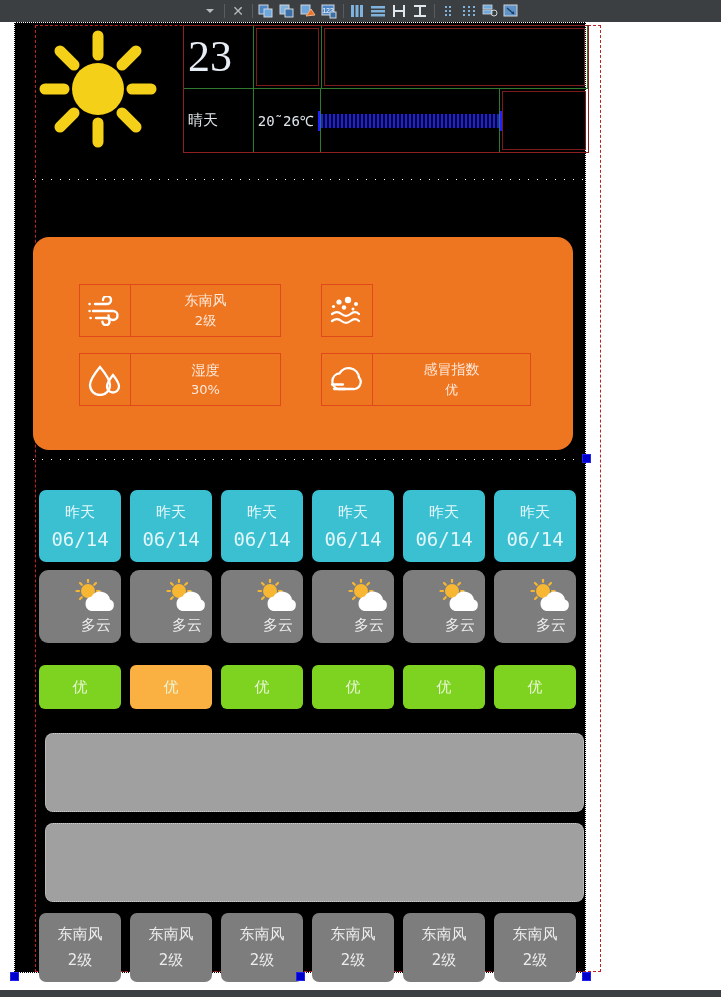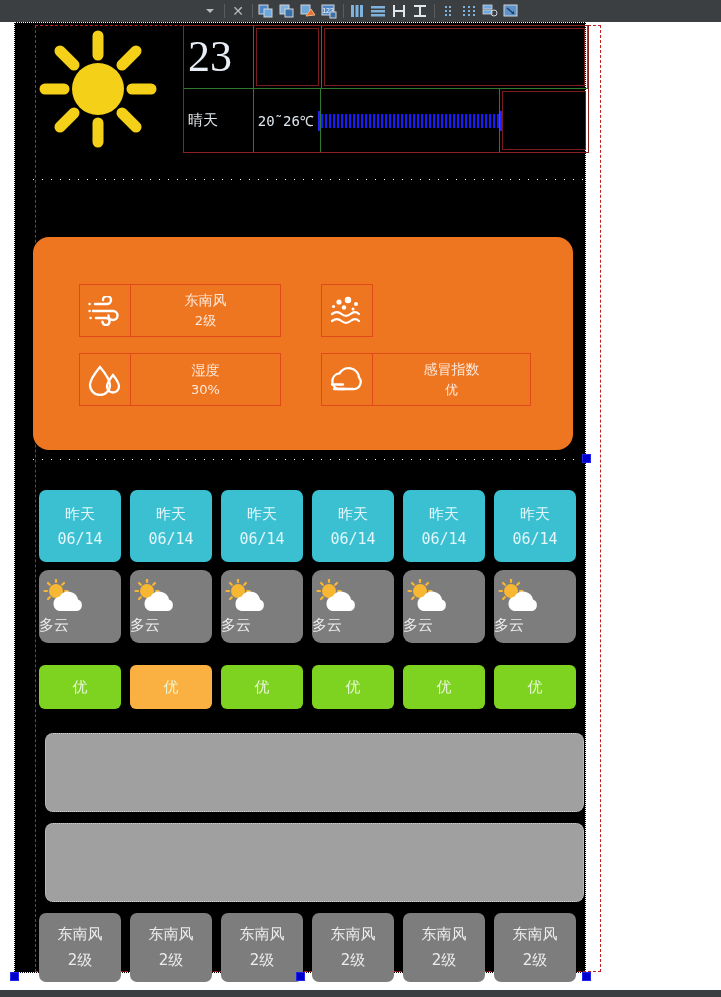--- a/index.html
+++ b/index.html
@@ -125,25 +125,25 @@
 
   
   .fc-row{position:absolute;left:24px;width:546px;display:flex;}
   .fc-cell{width:83px;margin-right:9px;box-sizing:border-box;}
 
   .card-day{
     height:72px;background:#3bc0d2;border-radius:7px;
     display:flex;flex-direction:column;align-items:center;justify-content:center;gap:6px;
   }
   .card-day .d1{color:#e3f7fa;font-size:15px;font-family:"DejaVu Sans",sans-serif;}
-  .card-day .d2{color:#e3f7fa;font-size:15px;font-family:"DejaVu Sans Mono","Liberation Mono",monospace;}
+  .card-day .d2{color:#e3f7fa;font-size:19px;font-family:"DejaVu Sans Mono","Liberation Mono",monospace;}
 
   .card-cond{
     height:73px;background:#7d7d7d;border-radius:9px;
-    display:flex;flex-direction:column;justify-content:center;
+    display:flex;flex-direction:column;align-items:center;justify-content:center;padding-left:32px;
   }
   .card-cond .ctxt{color:#ededed;font-size:15px;font-family:"DejaVu Sans",sans-serif;margin-top:1px;}
 
   .card-aqi{
     height:44px;border-radius:6px;background:#7ed321;
     display:flex;align-items:center;justify-content:center;
   }
   .card-aqi .atxt{color:#eaf7d8;font-size:15px;font-family:"DejaVu Sans",sans-serif;}
 
   .bigbar{

